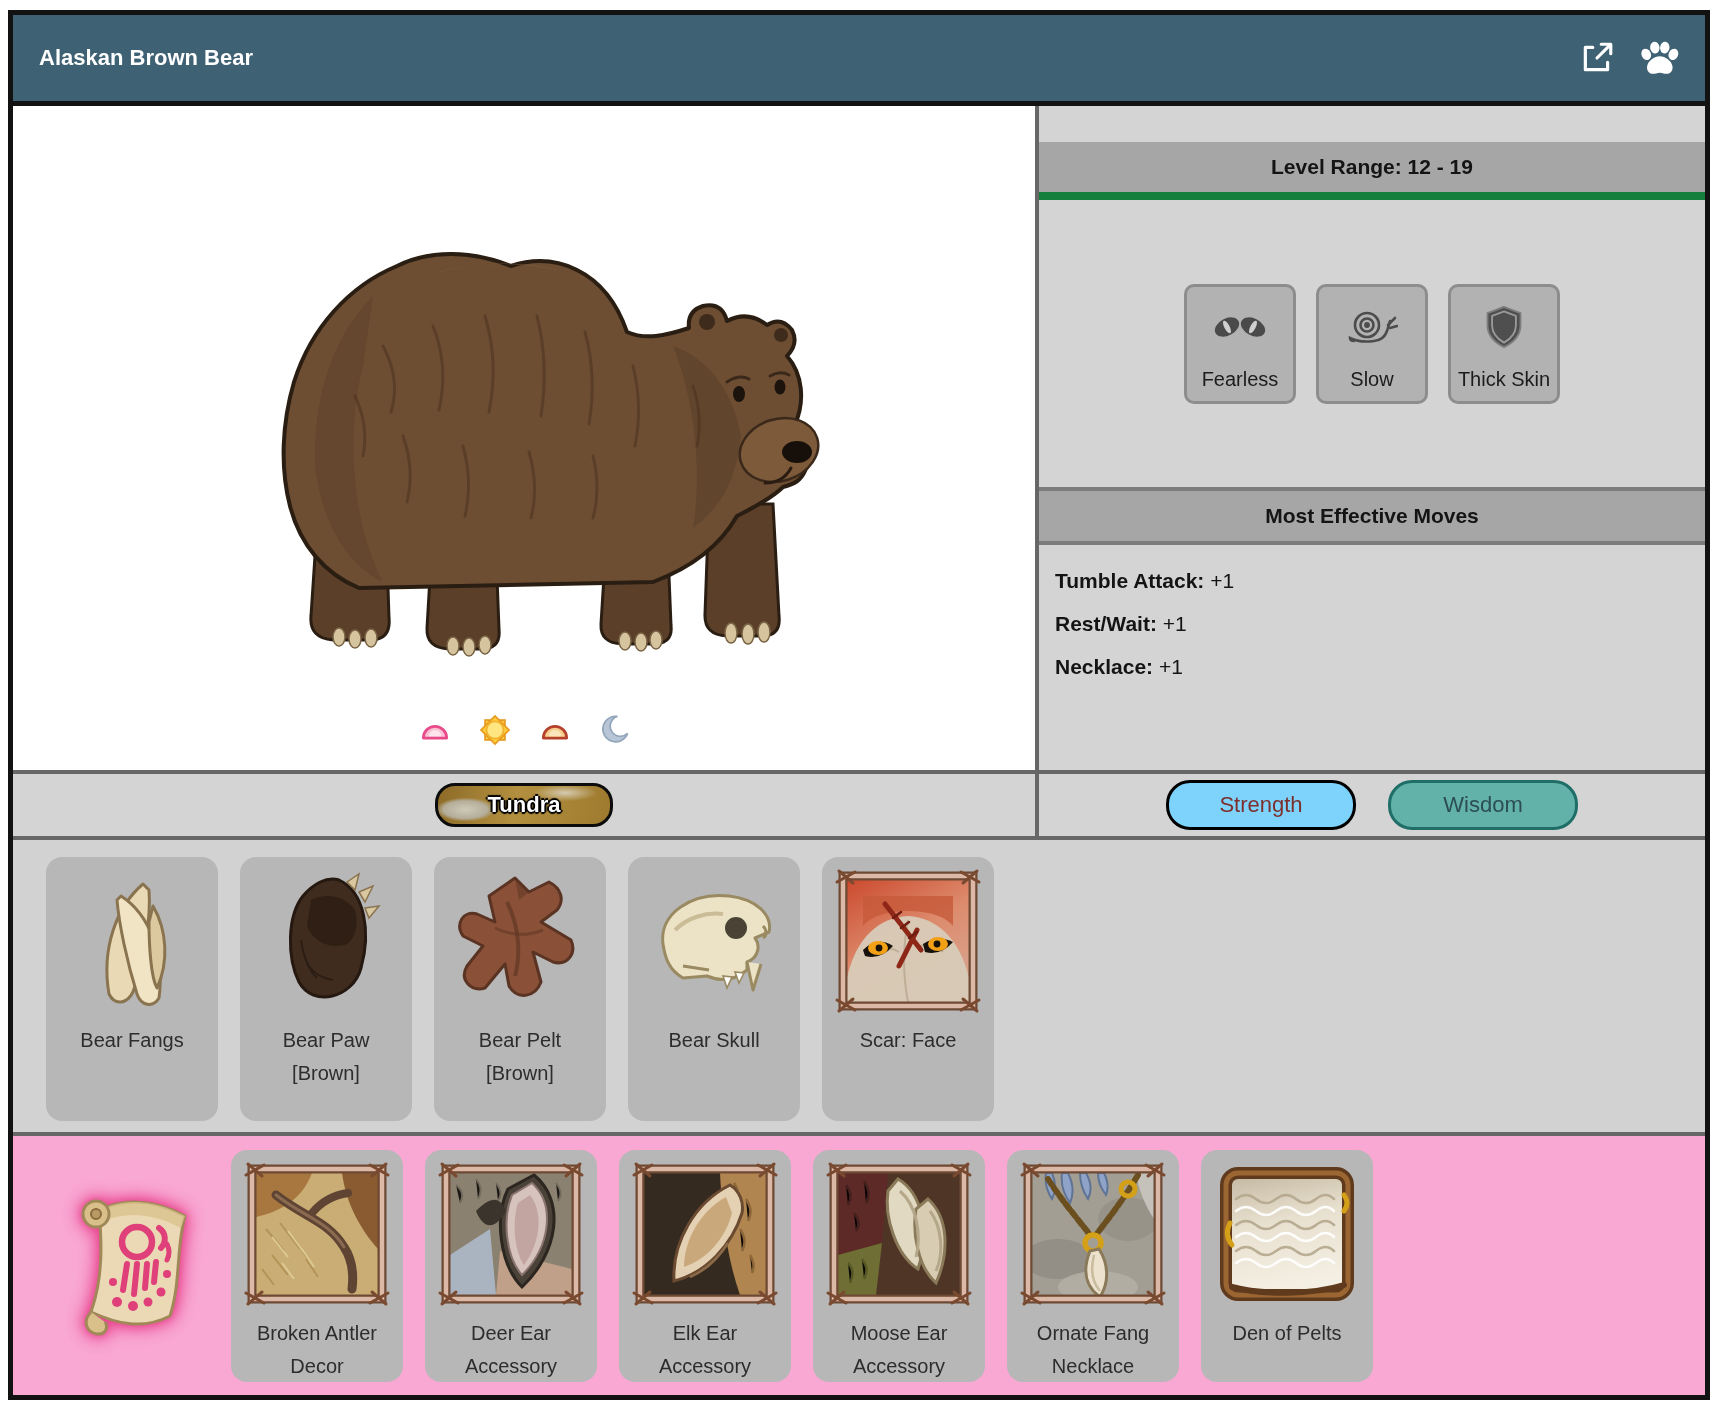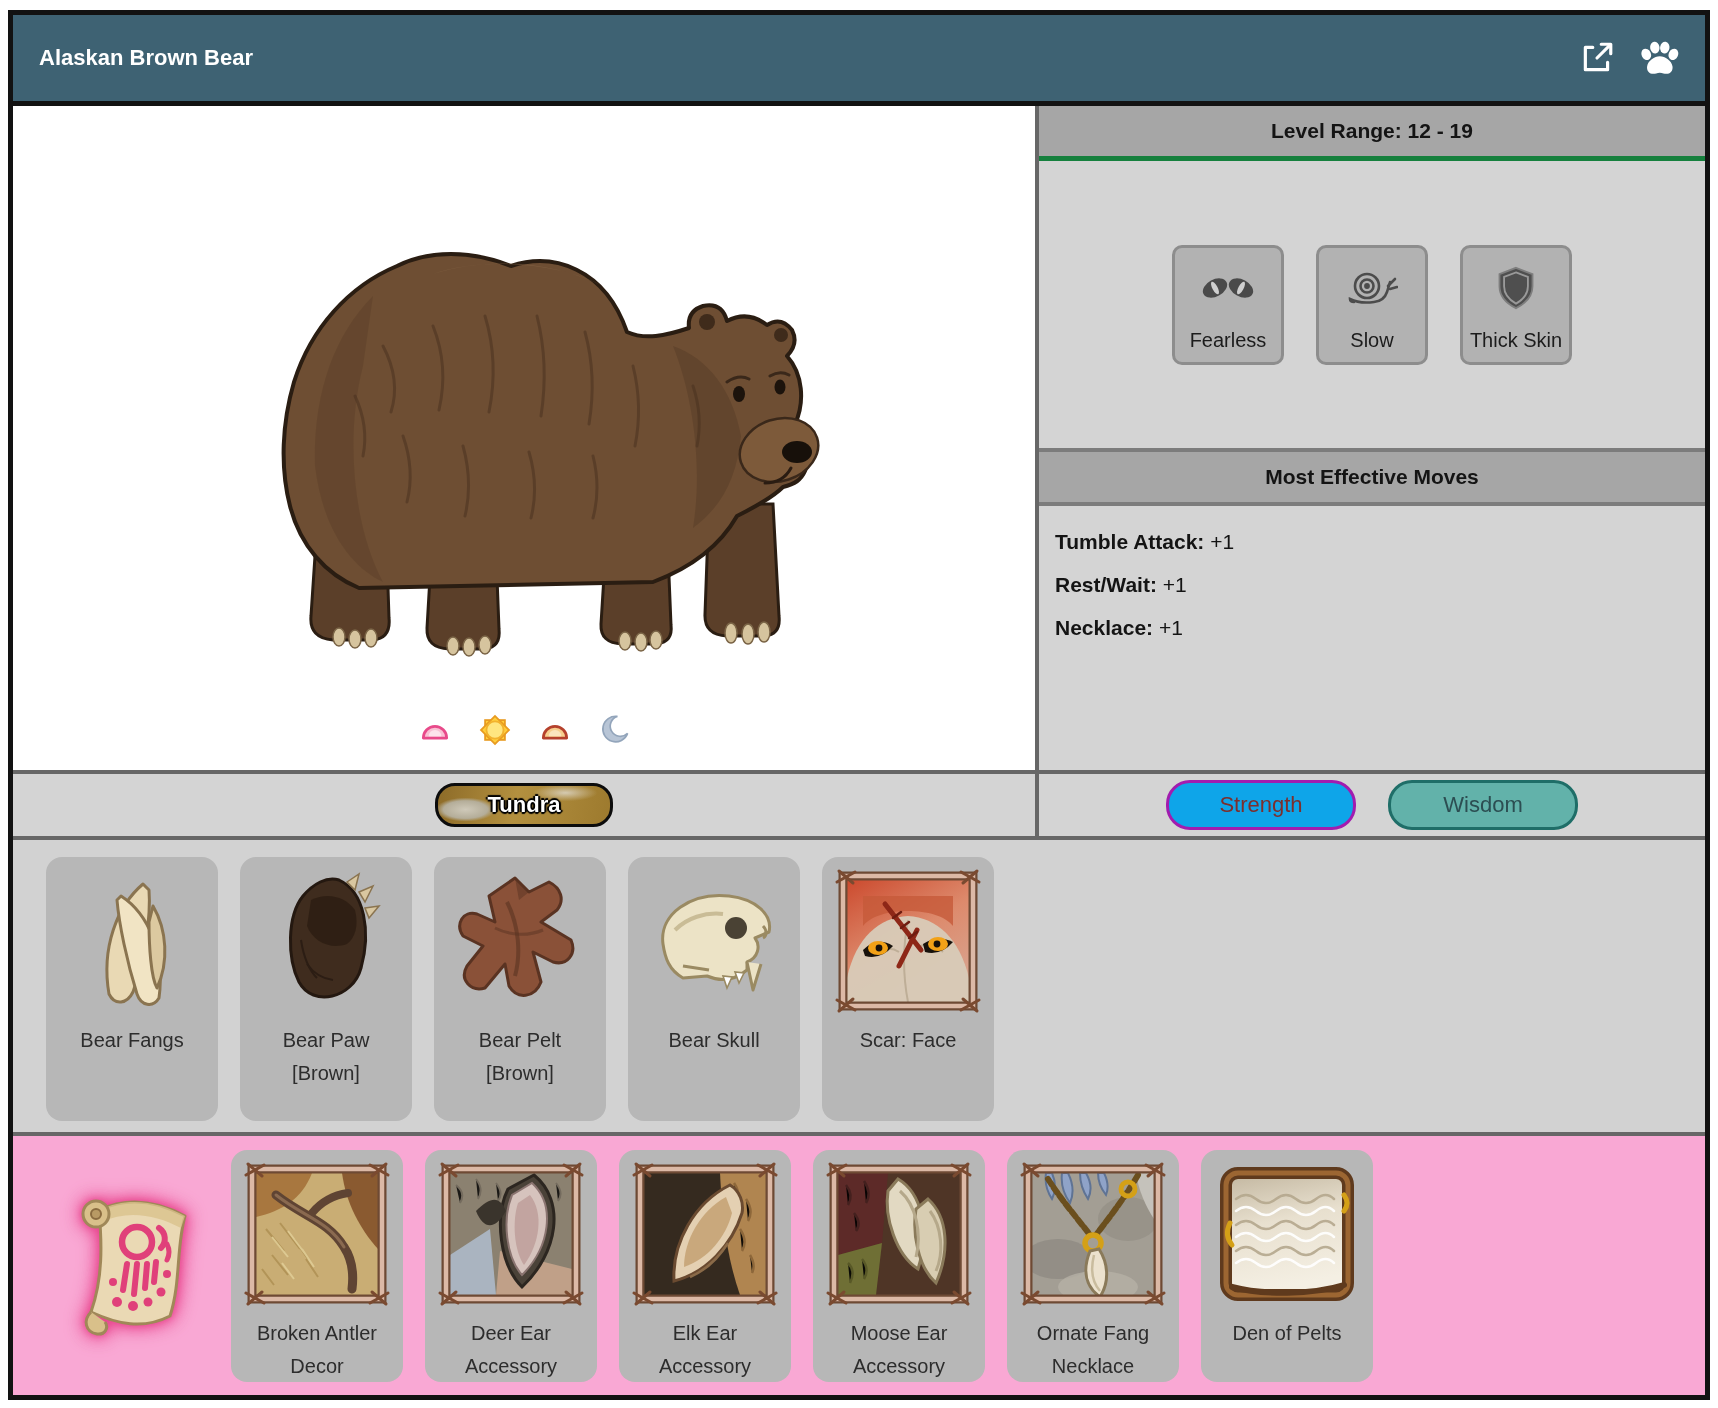--- a/index.html
+++ b/index.html
@@ -22,23 +22,23 @@
   
   .main{height:664px;display:flex;}
   .left-col{width:1022px;background:#fff;position:relative;border-right:4px solid #676767;flex:none;}
   .bear-wrap{position:absolute;left:110px;top:30px;}
   .timerow{position:absolute;left:0;bottom:18px;width:100%;display:flex;justify-content:center;gap:24px;align-items:center;}
   .right-col{flex:1;background:#d4d4d4;display:flex;flex-direction:column;}
   .sec-header{
     height:50px;background:#a6a6a6;display:flex;align-items:center;justify-content:center;
     font-weight:bold;font-size:21px;color:#141414;flex:none;
   }
-  .sec-header.lr{border-bottom:5px solid #15803d;}
+  .sec-header.lr{border-bottom:8px solid #15803d;margin-top:36px;}
   .sec-header.mm{border-top:4px solid #7c7c7c;border-bottom:4px solid #7c7c7c;}
-  .traits-area{height:287px;display:flex;align-items:center;justify-content:center;gap:32px;flex:none;}
+  .traits-area{height:287px;display:flex;align-items:center;justify-content:center;gap:20px;flex:none;}
   .trait{
     width:112px;height:120px;background:#b2b2b2;border:3px solid #8d8d8d;border-radius:10px;
     display:flex;flex-direction:column;align-items:center;justify-content:flex-end;
     padding-bottom:10px;box-sizing:border-box;cursor:pointer;
   }
   .trait .t-icon{flex:1;display:flex;align-items:center;justify-content:center;}
   .trait .t-label{font-size:20px;color:#1c1c1c;}
   .moves-area{flex:1;padding:24px 16px 0 16px;}
   .move-line{font-size:21px;color:#141414;margin-bottom:19px;}
   .move-line .mv-name{font-weight:bold;}
@@ -55,21 +55,21 @@
       linear-gradient(100deg,#8d6b28 0%, #b3903f 45%, #9d7a2e 100%);
   }
   .biome-pill span{
     color:#fff;font-weight:bold;font-size:22px;
     text-shadow:-2px 0 1px #000, 2px 0 1px #000, 0 -2px 1px #000, 0 2px 1px #000, 1px 1px 1px #000;
   }
   .stat-btn{
     min-width:190px;height:50px;border-radius:24px;display:flex;align-items:center;justify-content:center;
     font-size:22px;cursor:pointer;box-sizing:border-box;
   }
-  .stat-btn.strength{background:#0ea5e9;border:3px solid #a21caf;color:#7c2f2d;}
+  .stat-btn.strength{background:#7dd3fc;border:3px solid #000000;color:#7c2f2d;}
   .stat-btn.wisdom{background:#62b2aa;border:3px solid #1f6e68;color:#2c4e52;}
   
   .drops-sec{height:296px;border-top:4px solid #676767;background:#d2d2d2;
     display:flex;align-items:flex-start;gap:22px;padding:17px 0 0 33px;box-sizing:border-box;flex:none;}
   .decor-sec{flex:1;border-top:4px solid #676767;background:#f9a8d4;
     display:flex;align-items:center;gap:22px;padding-left:42px;box-sizing:border-box;}
   .card{
     width:172px;background:#b7b7b7;border-radius:16px;display:flex;flex-direction:column;
     align-items:center;padding-top:9px;box-sizing:border-box;cursor:pointer;flex:none;
   }

